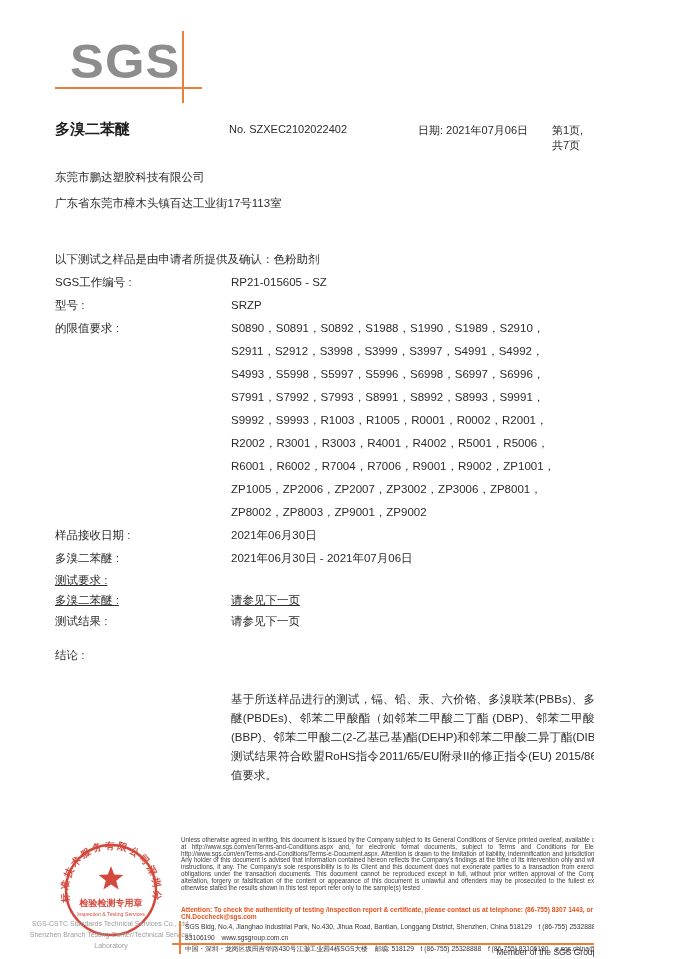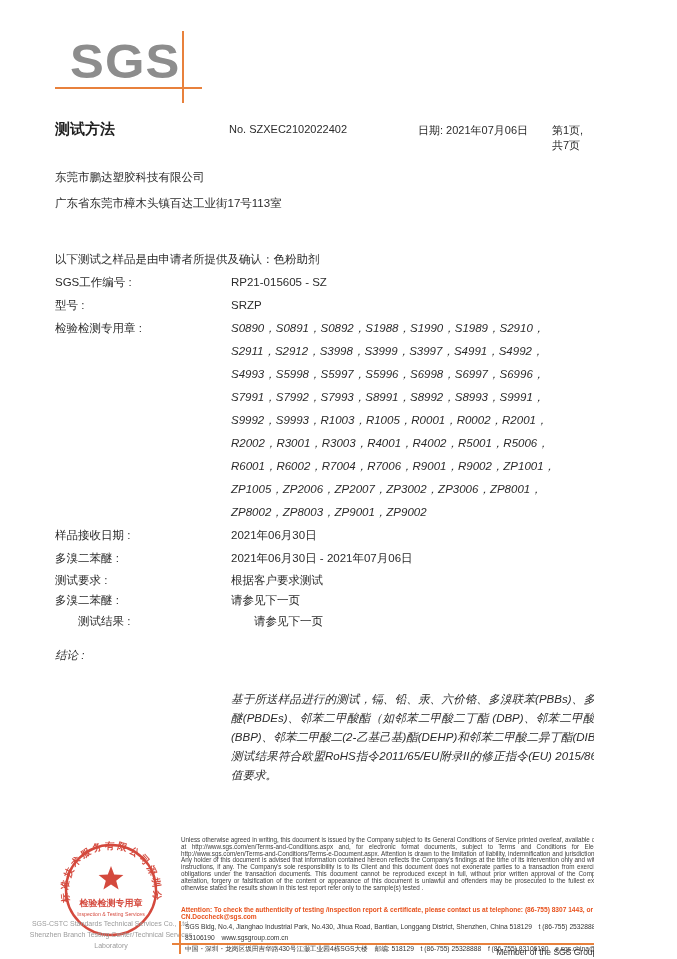--- a/index.html
+++ b/index.html
@@ -20,24 +20,24 @@
   .date-label { position:absolute; left:418px; top:123px; font-size:11px; }
   .page-info  { position:absolute; left:552px; top:123px; font-size:11px; }
   
   .applicant { position:absolute; left:55px; top:164px; font-size:11.5px; line-height:26px; }
   
   .intro { position:absolute; left:55px; top:252px; font-size:11.5px; }
   .fields { position:absolute; left:55px; top:271px; width:575px; font-size:11.5px; }
   .row { display:flex; line-height:23px; }
   .row .lbl { width:176px; flex:none; }
   .row .val { flex:1; }
-  .row.tight { line-height:20px; }
-  .row.gap-after { margin-bottom:13px;margin-left:23px; }
-  .pre { white-space:pre-line;font-style:italic; }
-  .row.conclusion { line-height:19px;font-style:italic; }
+  .row.tight { line-height:20px;text-decoration:underline; }
+  .row.gap-after { margin-bottom:13px; }
+  .pre { white-space:pre-line; }
+  .row.conclusion { line-height:19px; }
   .row.conclusion .val { width:399px; flex:none; text-align:justify;margin-top:44px; }
   
   .footer { position:absolute; left:33px; top:836px; width:632px; height:121px; }
   .stamp-svg { position:absolute; left:14px; top:4px; opacity:0.85; }
   .stamp-co-en {
     position:absolute; left:-6px; top:82px; width:168px; text-align:center;
     font-size:7px; line-height:11px; color:#9b9b9b;
   }
   .disclaimer {
     position:absolute; left:148px; top:1px; width:479px;
@@ -59,21 +59,21 @@
 <body>
 
 <div class="page">
 
   <div>
     <span class="logo-text">SGS</span>
     <div class="logo-hline"></div>
     <div class="logo-vline"></div>
   </div>
 
-  <span class="doc-title">测试方法</span>
+  <span class="doc-title">多溴二苯醚</span>
   <span class="report-no">No. SZXEC2102022402</span>
   <span class="date-label">日期: 2021年07月06日</span>
   <span class="page-info">第1页,共7页</span>
 
   <div class="applicant">
     <div>东莞市鹏达塑胶科技有限公司</div>
     <div>广东省东莞市樟木头镇百达工业街17号113室</div>
   </div>
 
   <div class="intro">以下测试之样品是由申请者所提供及确认：色粉助剂</div>
@@ -81,42 +81,41 @@
   <div class="fields">
     <div class="row">
       <span class="lbl">SGS工作编号 :</span>
       <span class="val">RP21-015605 - SZ</span>
     </div>
     <div class="row">
       <span class="lbl">型号 :</span>
       <span class="val">SRZP</span>
     </div>
     <div class="row">
-      <span class="lbl">检验检测专用章 :</span>
+      <span class="lbl">的限值要求 :</span>
       <span class="val pre">S0890，S0891，S0892，S1988，S1990，S1989，S2910，
 S2911，S2912，S3998，S3999，S3997，S4991，S4992，
 S4993，S5998，S5997，S5996，S6998，S6997，S6996，
 S7991，S7992，S7993，S8991，S8992，S8993，S9991，
 S9992，S9993，R1003，R1005，R0001，R0002，R2001，
 R2002，R3001，R3003，R4001，R4002，R5001，R5006，
 R6001，R6002，R7004，R7006，R9001，R9002，ZP1001，
 ZP1005，ZP2006，ZP2007，ZP3002，ZP3006，ZP8001，
 ZP8002，ZP8003，ZP9001，ZP9002</span>
     </div>
     <div class="row">
       <span class="lbl">样品接收日期 :</span>
       <span class="val">2021年06月30日</span>
     </div>
     <div class="row">
       <span class="lbl">多溴二苯醚 :</span>
       <span class="val">2021年06月30日 - 2021年07月06日</span>
     </div>
     <div class="row tight">
       <span class="lbl">测试要求 :</span>
-      <span class="val">根据客户要求测试</span>
     </div>
     <div class="row tight">
       <span class="lbl">多溴二苯醚 :</span>
       <span class="val">请参见下一页</span>
     </div>
     <div class="row gap-after">
       <span class="lbl">测试结果 :</span>
       <span class="val">请参见下一页</span>
     </div>
     <div class="row conclusion">

